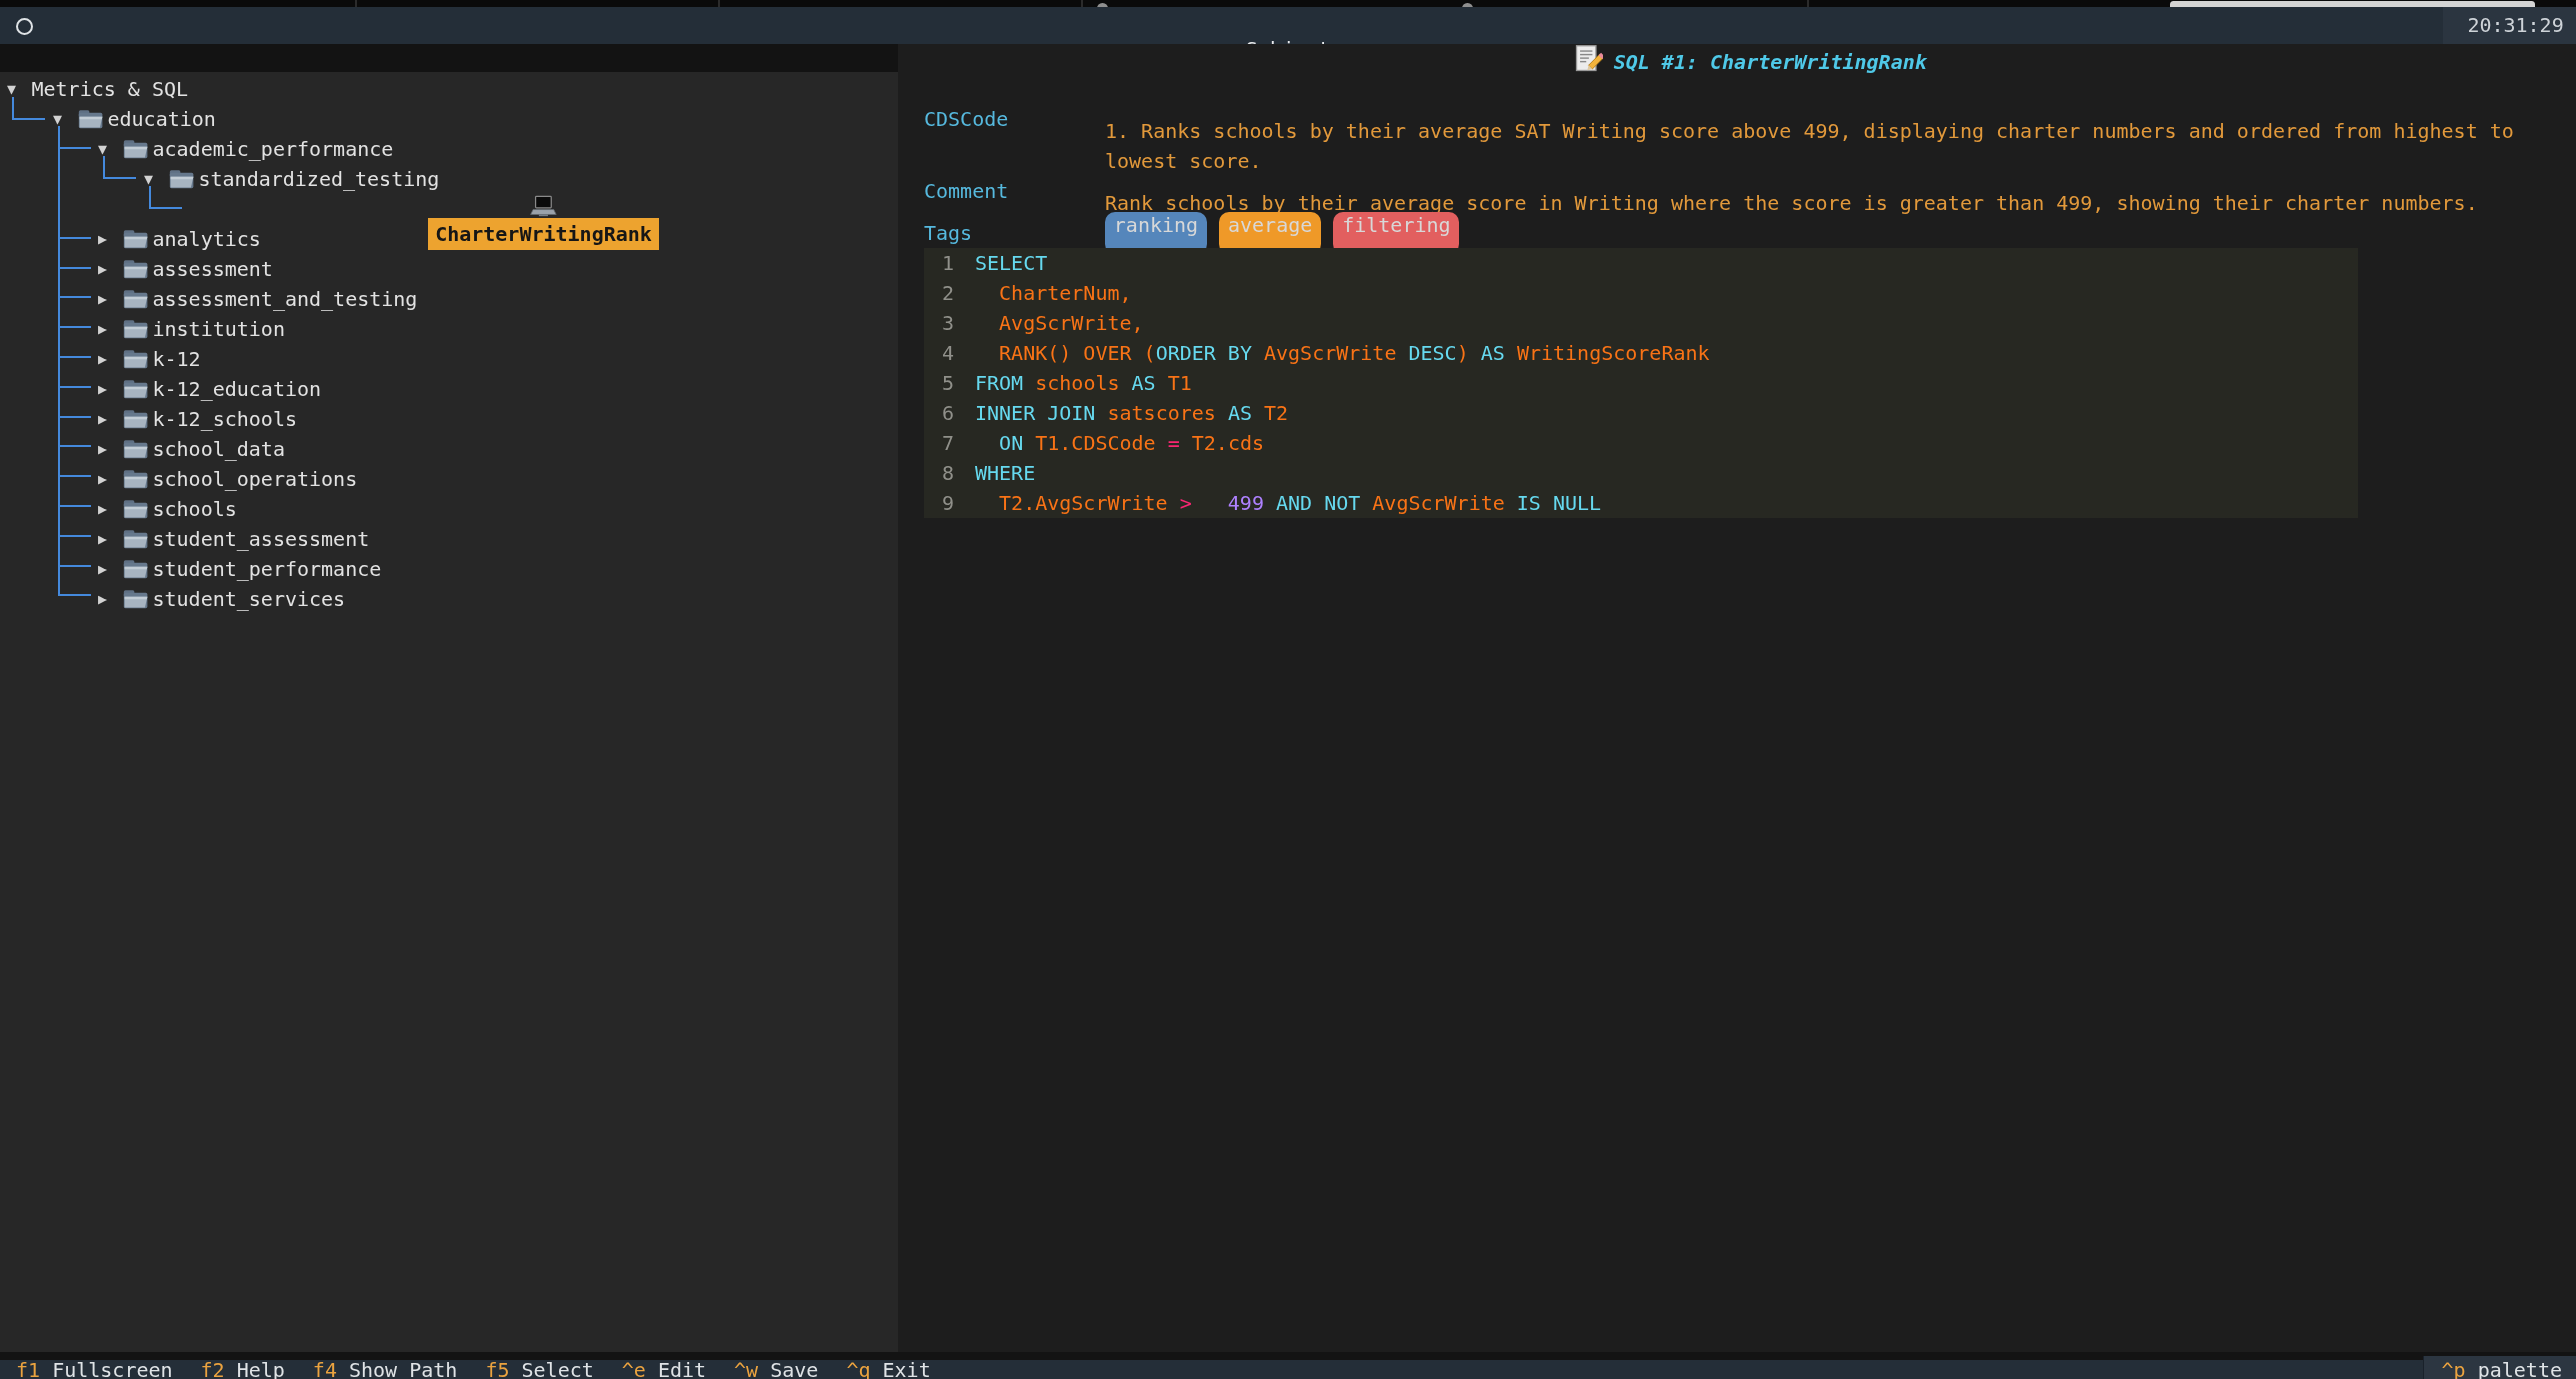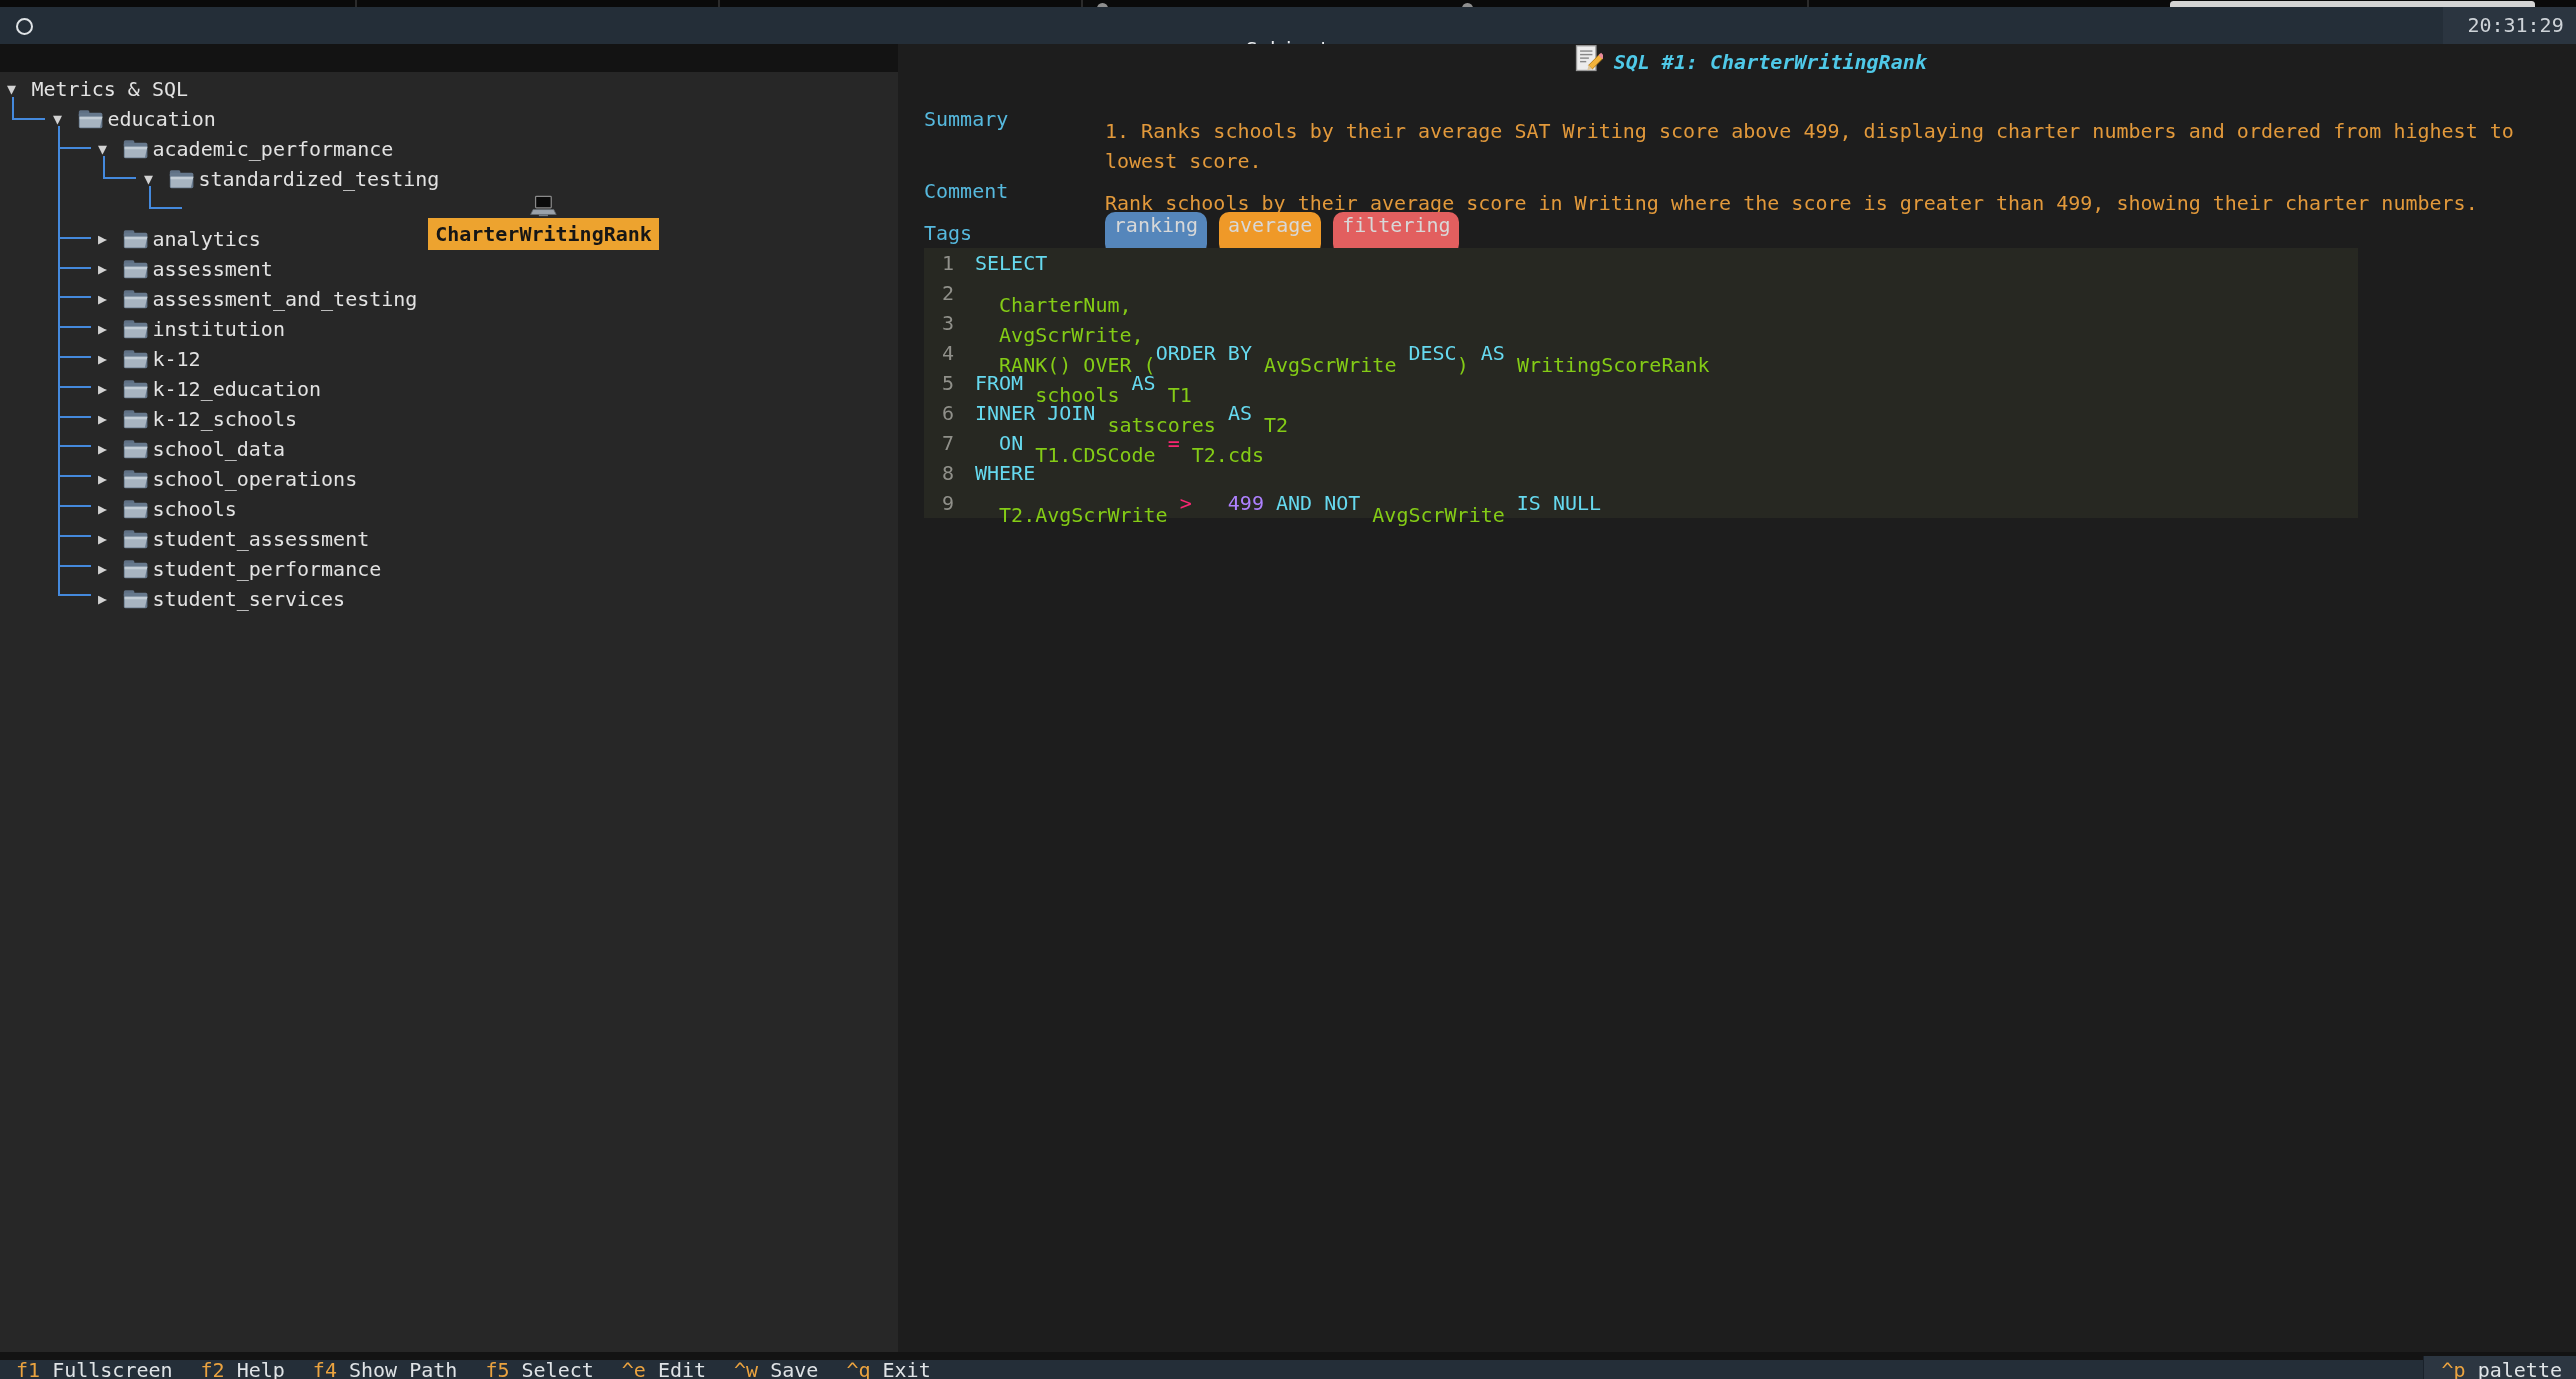--- a/index.html
+++ b/index.html
@@ -38,21 +38,21 @@
   .fields{display:grid;grid-template-columns:181px 1fr;}
   .flabel{color:#56b9de;line-height:30px;}
   .fvalue{color:#e2993b;line-height:30px;max-width:1434px;white-space:pre-wrap;word-break:break-word;margin-top:12px;}
   .tagsrow{height:30px;display:flex;align-items:center;}
   .tag{height:42px;line-height:26px;padding:0 8.8px;margin-right:12.3px;border-radius:10px;color:#d8d8d8;}
 
   .codeblock{width:1434px;background:#272822;}
   .cline{display:flex;height:30px;line-height:30px;white-space:pre;}
   .lineno{width:30px;flex:none;text-align:right;color:#90908a;margin-right:21px;}
   .tok-kw{color:#66d9ef;}
-  .tok-pl{color:#84cc16;margin-top:12px;}
+  .tok-pl{color:#f97316;}
   .tok-op{color:#f92672;}
   .tok-num{color:#ae81ff;margin-left:24px;}
 
   
   .statusbar{position:absolute;left:0;right:0;bottom:0;height:20px;background:#242e38;display:flex;align-items:center;
              padding-left:16px;box-sizing:border-box;}
   .sitem{margin-right:28px;white-space:pre;}
   .skey{color:#eba33f;}
   .slabel{color:#dfe3e6;}
   .pseg{margin-left:auto;height:28px;display:flex;align-items:center;background:#2c3641;border-left:1.8px solid #19212a;
@@ -222,21 +222,21 @@
               <rect x="21" y="10" width="6" height="18" fill="#f2b33c" stroke="#b57d18" stroke-width="1"></rect>
               <rect x="21" y="8" width="6" height="4" fill="#e98a9a"></rect>
               <path d="M21 28 l3 5 l3 -5 z" fill="#e0c9a0"></path>
             </g>
           </svg>
         </span><span>SQL #1: CharterWritingRank</span>
       </div>
       <div class="spacer34"></div>
 
       <div class="fields">
-        <div class="flabel">Summary</div>
+        <div class="flabel">CDSCode</div>
         <div class="fvalue">1. Ranks schools by their average SAT Writing score above 499, displaying charter numbers and ordered from highest to lowest score.</div>
 
         <div class="flabel">Comment</div>
         <div class="fvalue">Rank schools by their average score in Writing where the score is greater than 499, showing their charter numbers.</div>
 
         <div class="flabel">Tags</div>
         <div class="tagsrow" id="tagsrow">
             <span class="tag" style="background: rgb(85, 134, 187);">ranking</span>
             <span class="tag" style="background: rgb(239, 153, 40);">average</span>
             <span class="tag" style="background: rgb(226, 95, 95);">filtering</span>

